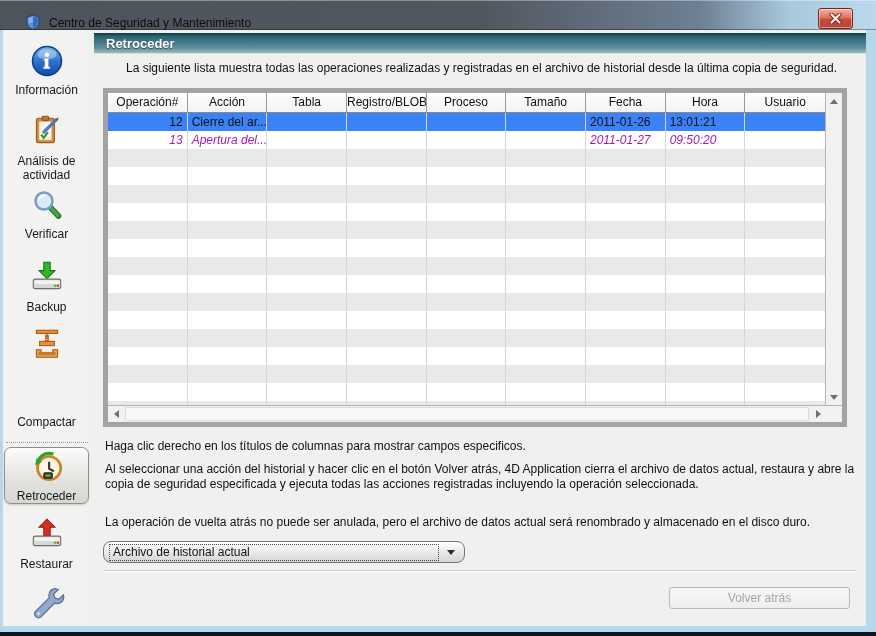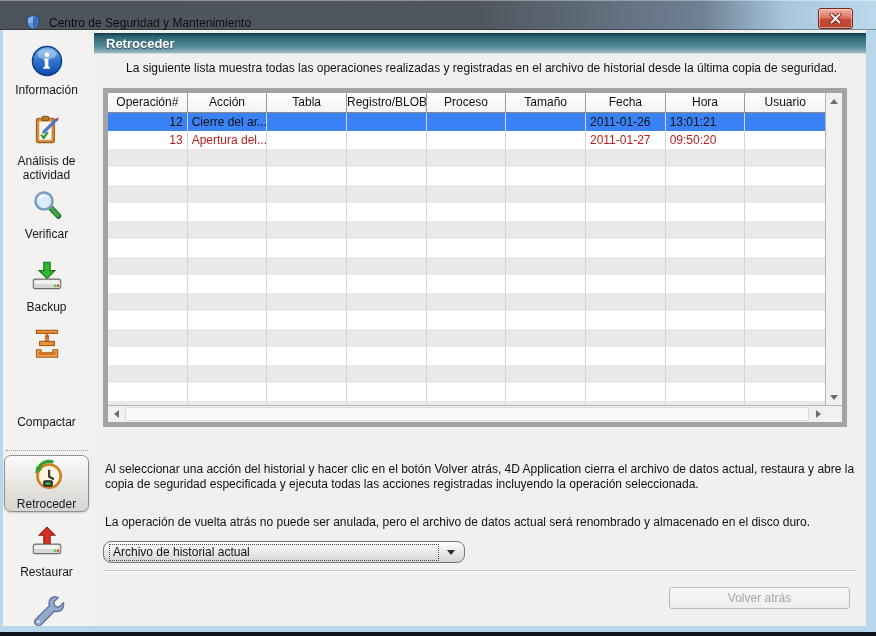--- a/index.html
+++ b/index.html
@@ -26,21 +26,21 @@
   
   .sidebar{position:absolute;left:3px;top:30px;width:87px;height:596px;background:#f2f2f0;
     display:flex;flex-direction:column;align-items:center;padding-top:14px;box-sizing:border-box;justify-content:space-between;}
   .side-item{width:86px;display:flex;flex-direction:column;align-items:center;text-align:center;
     color:#17181a;cursor:default;}
   .side-item .lbl{margin-top:2px;line-height:14px;}
   .si-1{margin-bottom:16px;}
   .si-2{margin-bottom:6px;}
   .si-3{margin-bottom:18px;}
   .si-4{margin-bottom:12px;}
-  .si-5{margin-bottom:16px;gap:48px;}
+  .si-5{margin-bottom:8px;gap:48px;}
   .side-sep{width:82px;border-top:1px dotted #9a9a98;margin:5px 0 4px 0;}
   .side-item.selected{box-sizing:border-box;width:85px;height:70px;justify-content:center;
     border:1px solid #8f8f8d;border-radius:7px;
     background:linear-gradient(#fbfbfa,#e2e2df 60%,#d6d6d3);
     box-shadow:inset 0 1px 0 #fff,0 1px 2px rgba(0,0,0,.18);}
   .si-7{margin-top:12px;}
   .si-8{margin-top:14px;}
 
   
   .main{position:absolute;left:90px;top:30px;width:776px;height:596px;}
@@ -60,21 +60,21 @@
     background:linear-gradient(#ffffff,#f3f3f2);border-bottom:1px solid #8a8a8a;flex:0 0 auto;box-sizing:border-box;}
   .th{border-right:1px solid #9a9a9a;text-align:center;line-height:19px;overflow:hidden;white-space:nowrap;}
   .th:last-child{border-right:none;}
   .tbody{flex:1;overflow:hidden;}
   .trow{display:grid;grid-template-columns:repeat(9,1fr);height:18px;}
   .tc{border-right:1px solid #d6d6d5;padding:0 4px;line-height:18px;overflow:hidden;white-space:nowrap;box-sizing:border-box;}
   .tc:last-child{border-right:none;}
   .tc:first-child{text-align:right;}
   .trow.selected{background:#3b82f6;}
   .trow.stripe{background:#e9e9e9;}
-  .trow.pending{color:#b91c1c;}
+  .trow.pending{color:#a21caf;font-style:italic;}
 
   
   .vscroll{flex:0 0 16px;background:#f1f1f1;border-left:1px solid #b4b4b4;display:flex;flex-direction:column;justify-content:space-between;align-items:center;box-sizing:border-box;}
   .hwrap{flex:0 0 16px;display:flex;border-top:1px solid #b4b4b4;box-sizing:border-box;background:#f1f1f1;}
   .hscroll{flex:1;display:flex;align-items:center;}
   .sbtn{width:16px;height:16px;display:flex;align-items:center;justify-content:center;}
   .hthumb{flex:1;height:12px;margin:0 1px;background:#f8f8f8;border:1px solid #dcdcdc;border-radius:1px;}
   .corner{width:16px;height:16px;background:#f1f1f1;}
   .arr{width:0;height:0;display:block;}
   .arr-up{border-left:4px solid transparent;border-right:4px solid transparent;border-bottom:5px solid #6e6e6e;}
@@ -461,20 +461,21 @@
             </span>
           <span class="hthumb"></span>
           <span class="sbtn">
               <i class="arr arr-right"></i>
             </span>
         </div>
         <div class="corner"></div>
       </div>
     </div>
 
+    <div class="hint">Haga clic derecho en los títulos de columnas para mostrar campos especificos.</div>
     <div class="description">Al seleccionar una acción del historial y hacer clic en el botón Volver atrás, 4D Application cierra el archivo de datos actual, restaura y abre la copia de seguridad especificada y ejecuta todas las acciones registradas incluyendo la operación seleccionada.</div>
     <div class="note">La operación de vuelta atrás no puede ser anulada, pero el archivo de datos actual será renombrado y almacenado en el disco duro.</div>
 
     <div class="dropdown">
       <span class="dd-label">Archivo de historial actual</span>
       <span class="dd-arrow">
           <i class="arr arr-down"></i>
         </span>
     </div>
 

